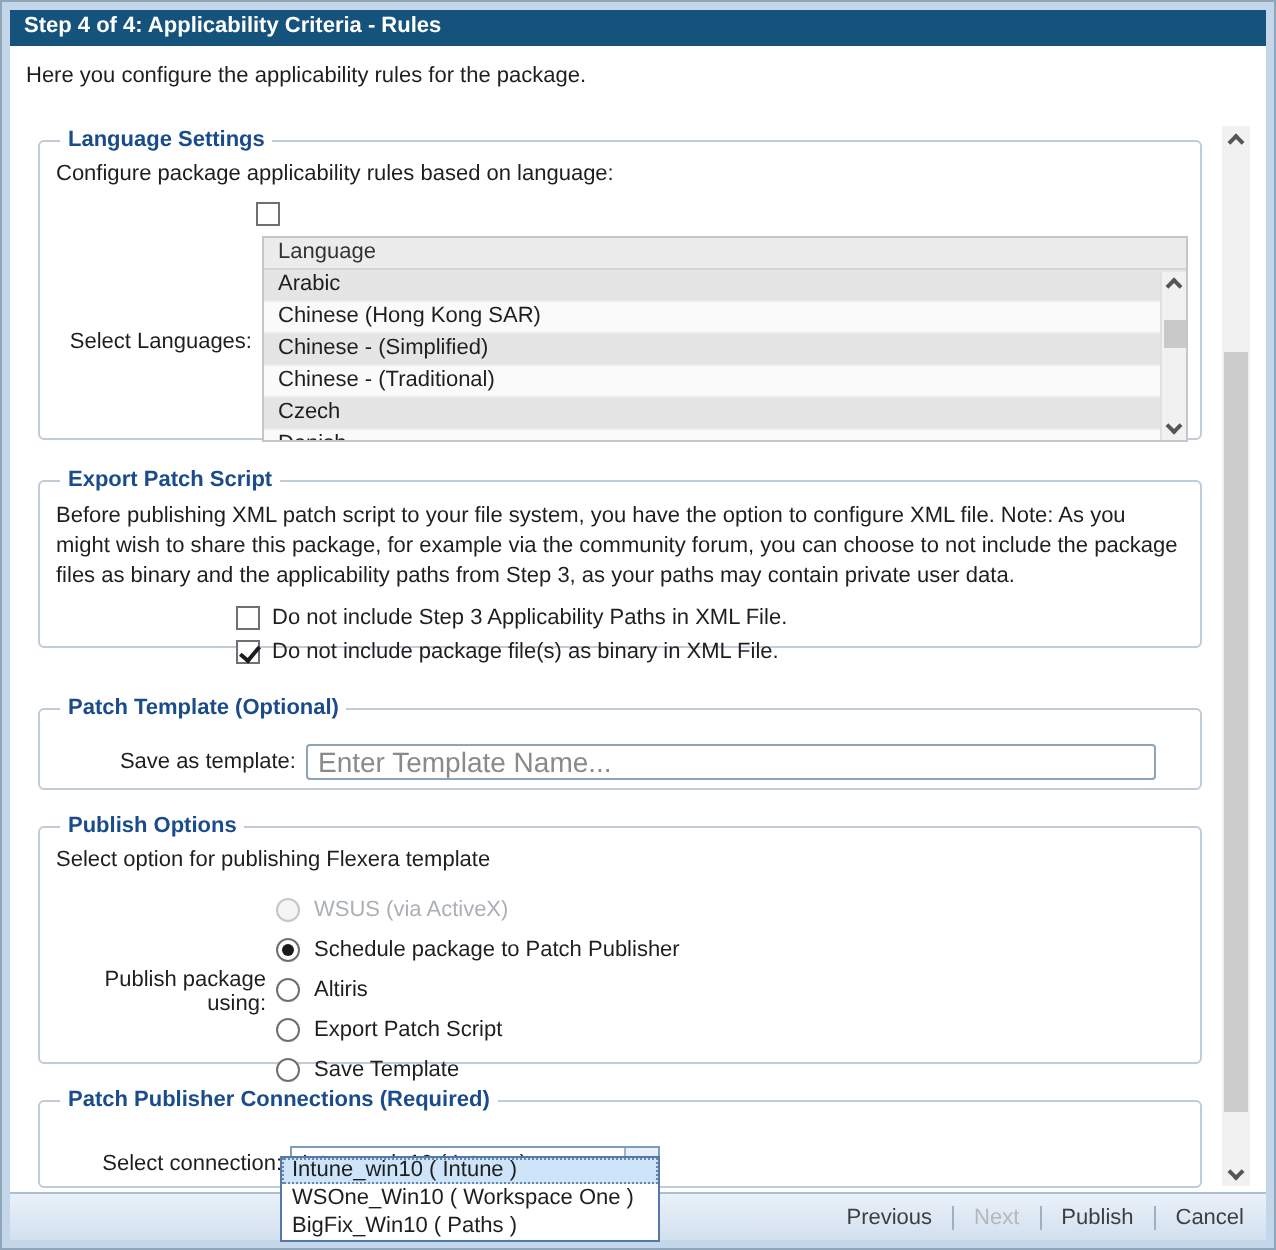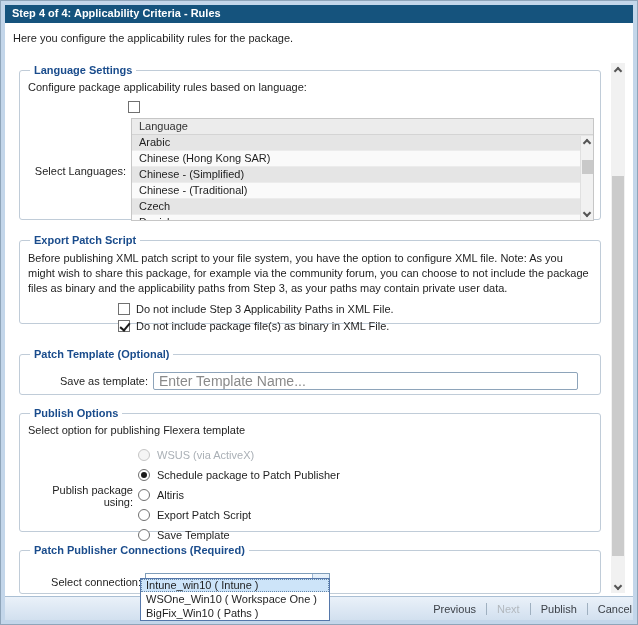--- a/index.html
+++ b/index.html
@@ -174,20 +174,21 @@
     background: #cbcbcb;
   }
 
   
   .footer {
     flex: 0 0 24px;
     margin-top: auto;
     background: linear-gradient(#eaf1f9, #d2e0ef);
     border-top: 1px solid #aabfd4;
     display: flex; align-items: center; justify-content: flex-end;
+    padding-right: 10px;
   }
   .footer .btn { color: #3a3f46; cursor: default; padding: 0 1px; }
   .footer .btn.disabled { color: #b2b8be; }
   .footer .sep { width: 1px; height: 12px; background: #9fb0c0; margin: 0 9px; }
 </style>
 </head>
 <body>
 
 <div class="frame">
   <div class="window">

